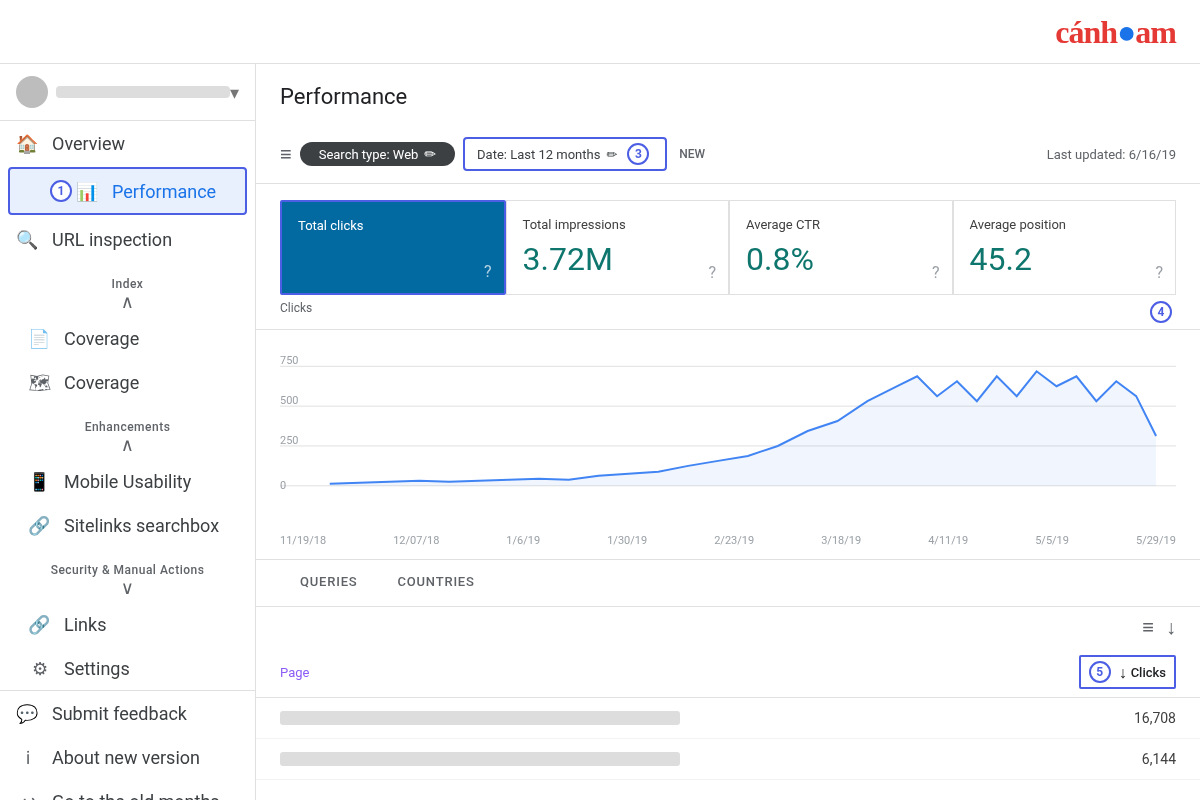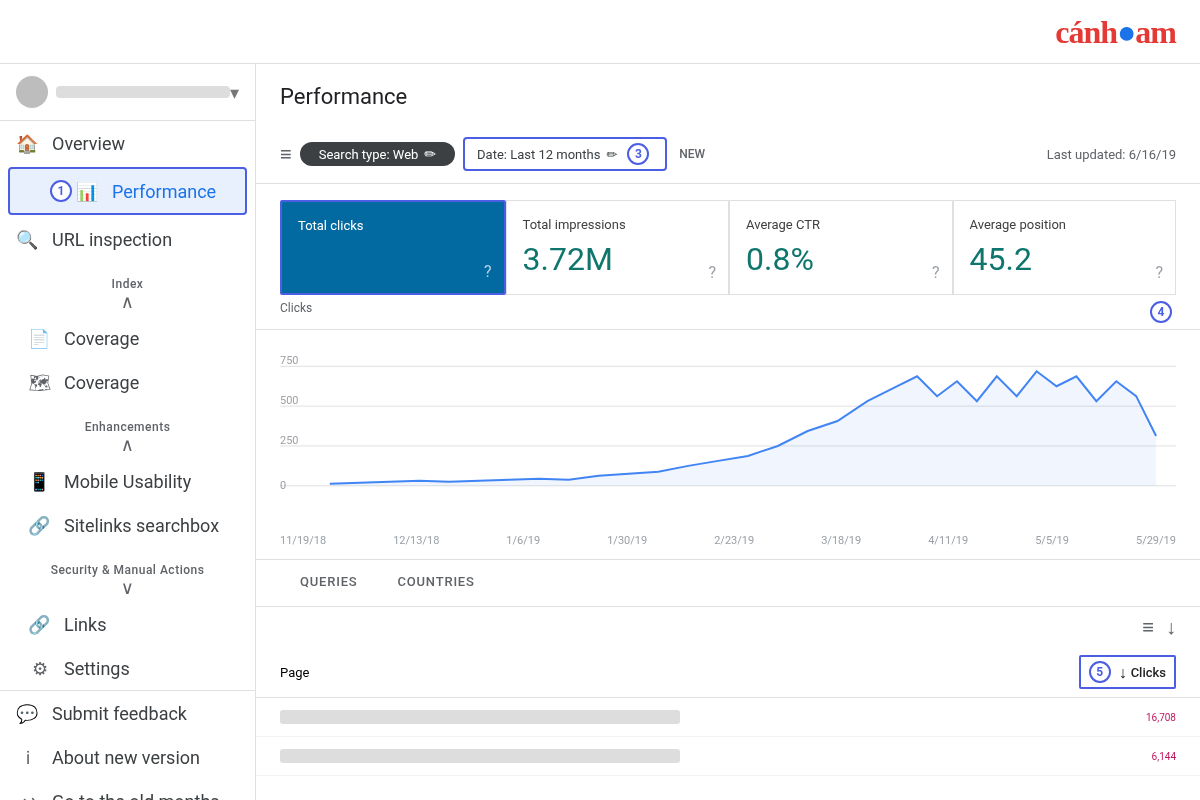--- a/index.html
+++ b/index.html
@@ -299,21 +299,21 @@
     .table-header {
       display: flex;
       align-items: center;
       padding: 8px 24px;
       border-bottom: 1px solid #e0e0e0;
       background: #fff;
     }
     .table-header-page {
       flex: 1;
       font-size: 13px;
-      color: #000000;
+      color: #8b5cf6;
     }
     .table-header-clicks {
       font-size: 13px;
       color: #202124;
       font-weight: 500;
       display: flex;
       align-items: center;
       gap: 4px;
       border: 2px solid #4b5ee4;
       padding: 4px 8px;
@@ -329,22 +329,22 @@
     }
     .table-cell-page {
       flex: 1;
       font-size: 13px;
       height: 14px;
       background: #ddd;
       border-radius: 3px;
       max-width: 400px;
     }
     .table-cell-clicks {
-      font-size: 10px;
-      color: #be185d;
+      font-size: 14px;
+      color: #404040;
       min-width: 60px;
       text-align: right;
     }
 
     
     .step-badge {
       display: inline-flex;
       align-items: center;
       justify-content: center;
       width: 22px;
@@ -517,21 +517,21 @@
 
         <polygon fill="rgba(66,133,244,0.08)" points="
             50,138 80,137 110,136 140,135 170,136 200,135 230,134 260,133 290,134
             320,130 350,128 380,126 410,120 440,115 470,110 500,100 530,85 560,75
             590,55 620,40 640,30 660,50 680,35 700,55 720,30 740,50 760,25 780,40
             800,30 820,55 840,35 860,50 880,90 880,140 50,140
           "></polygon>
       </svg>
       <div class="chart-dates">
         <span>11/19/18</span>
-        <span>12/13/18</span>
+        <span>12/07/18</span>
         <span>1/6/19</span>
         <span>1/30/19</span>
         <span>2/23/19</span>
         <span>3/18/19</span>
         <span>4/11/19</span>
         <span>5/5/19</span>
         <span>5/29/19</span>
       </div>
     </div>
 

